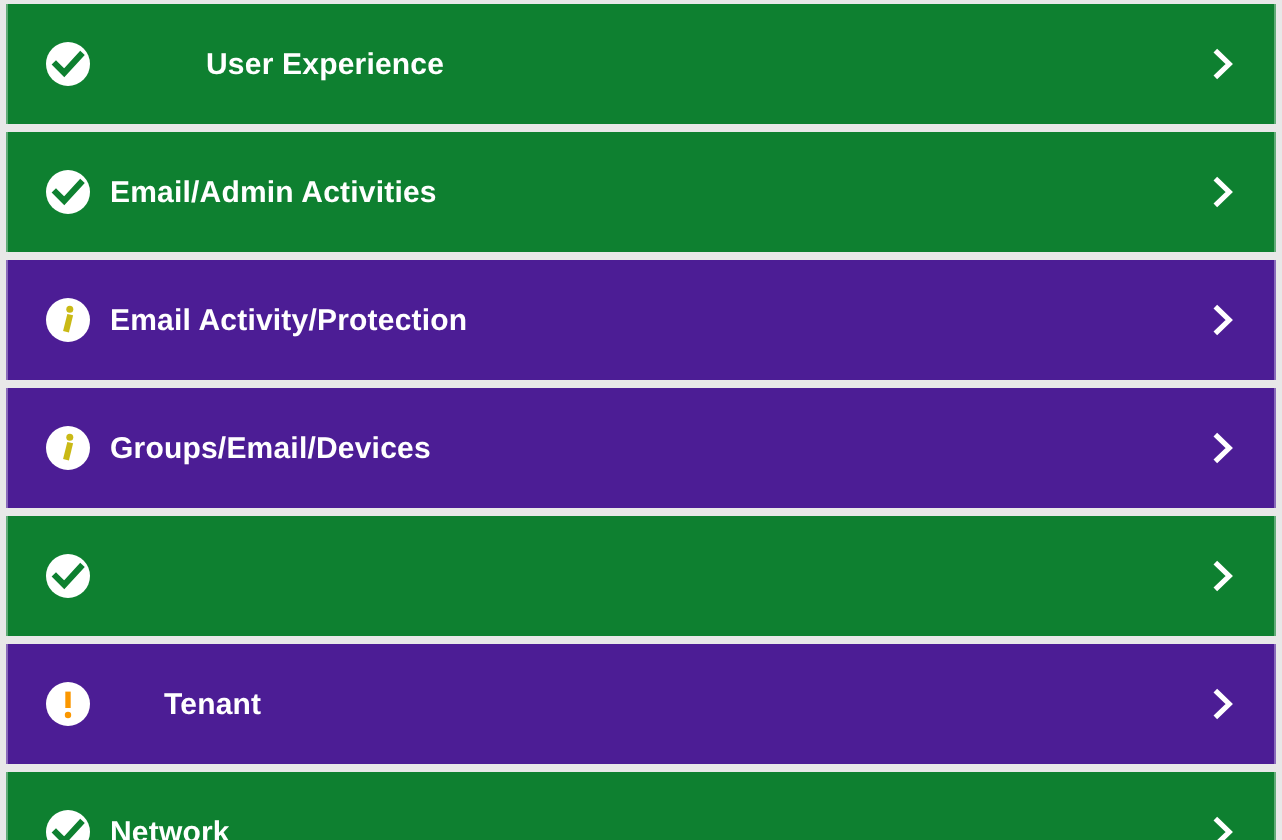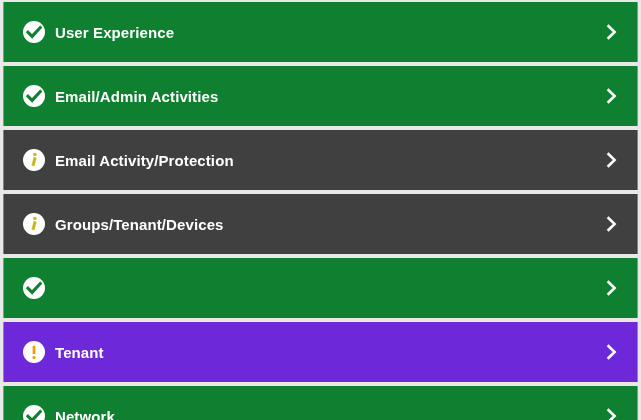--- a/index.html
+++ b/index.html
@@ -32,28 +32,29 @@
     margin: 0 3px 4px 3px;
     display: flex;
     align-items: center;
     cursor: pointer;
     user-select: none;
     border-left: 1px solid rgba(255,255,255,0.35);
     border-right: 1px solid rgba(255,255,255,0.35);
   }
   .status-row:first-child {
     margin-top: 2px;
+    gap: 48px;
   }
   .status-row:last-child {
     margin-bottom: 0;
   }
 
   .status-row.green  { background: #0e8030; }
-  .status-row.yellow { background: #404040; }
-  .status-row.orange { background: #6d28d9; }
+  .status-row.yellow { background: #4c1d95; }
+  .status-row.orange { background: #4c1d95; gap: 27px; }
 
   .row-icon {
     width: 22px;
     height: 22px;
     min-width: 22px;
     margin-left: 19px;
     border-radius: 50%;
     background: #ffffff;
     display: flex;
     align-items: center;
@@ -130,21 +131,21 @@
         </svg>
       </span>
     </div>
     <div class="status-row yellow">
       <span class="row-icon">
         <svg width="22" height="22" viewBox="0 0 22 22">
           <circle cx="11.9" cy="5.6" r="1.75" fill="#c9b915"></circle>
           <path d="M12.1 8.3 L10.0 16.9" fill="none" stroke="#c9b915" stroke-width="3.0" stroke-linecap="butt"></path>
         </svg>
       </span>
-      <span class="row-label">Groups/Tenant/Devices</span>
+      <span class="row-label">Groups/Email/Devices</span>
       <span class="row-chevron">
         <svg width="14" height="20" viewBox="0 0 14 20">
           <path d="M3.6 4.2 L9.6 10 L3.6 15.8" fill="none" stroke="#ffffff" stroke-width="2.6" stroke-linecap="square" stroke-linejoin="miter"></path>
         </svg>
       </span>
     </div>
     <div class="status-row green">
       <span class="row-icon">
         <svg width="22" height="22" viewBox="0 0 22 22">
           <path d="M5.0 11.3 L9.1 15.4 L17.2 6.6" fill="none" stroke="#0e8030" stroke-width="3.1" stroke-linecap="square" stroke-linejoin="miter"></path>

